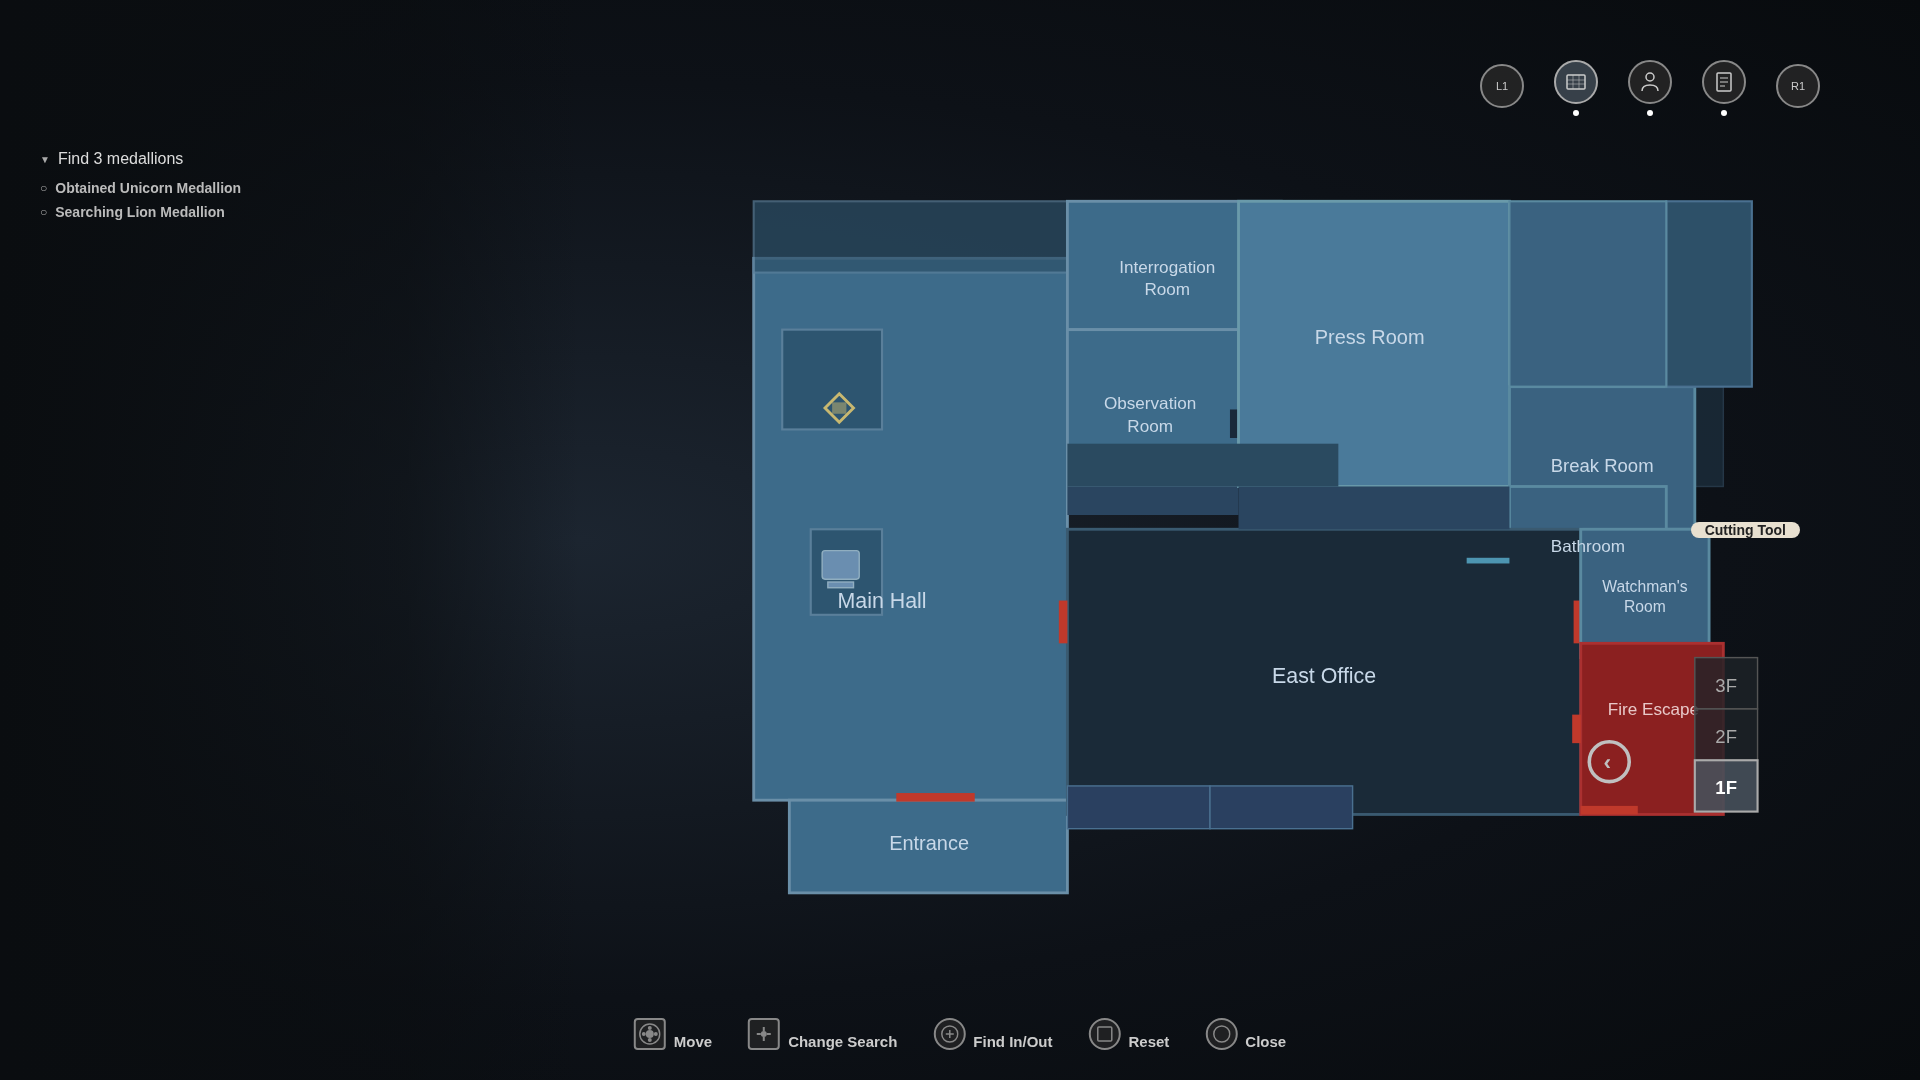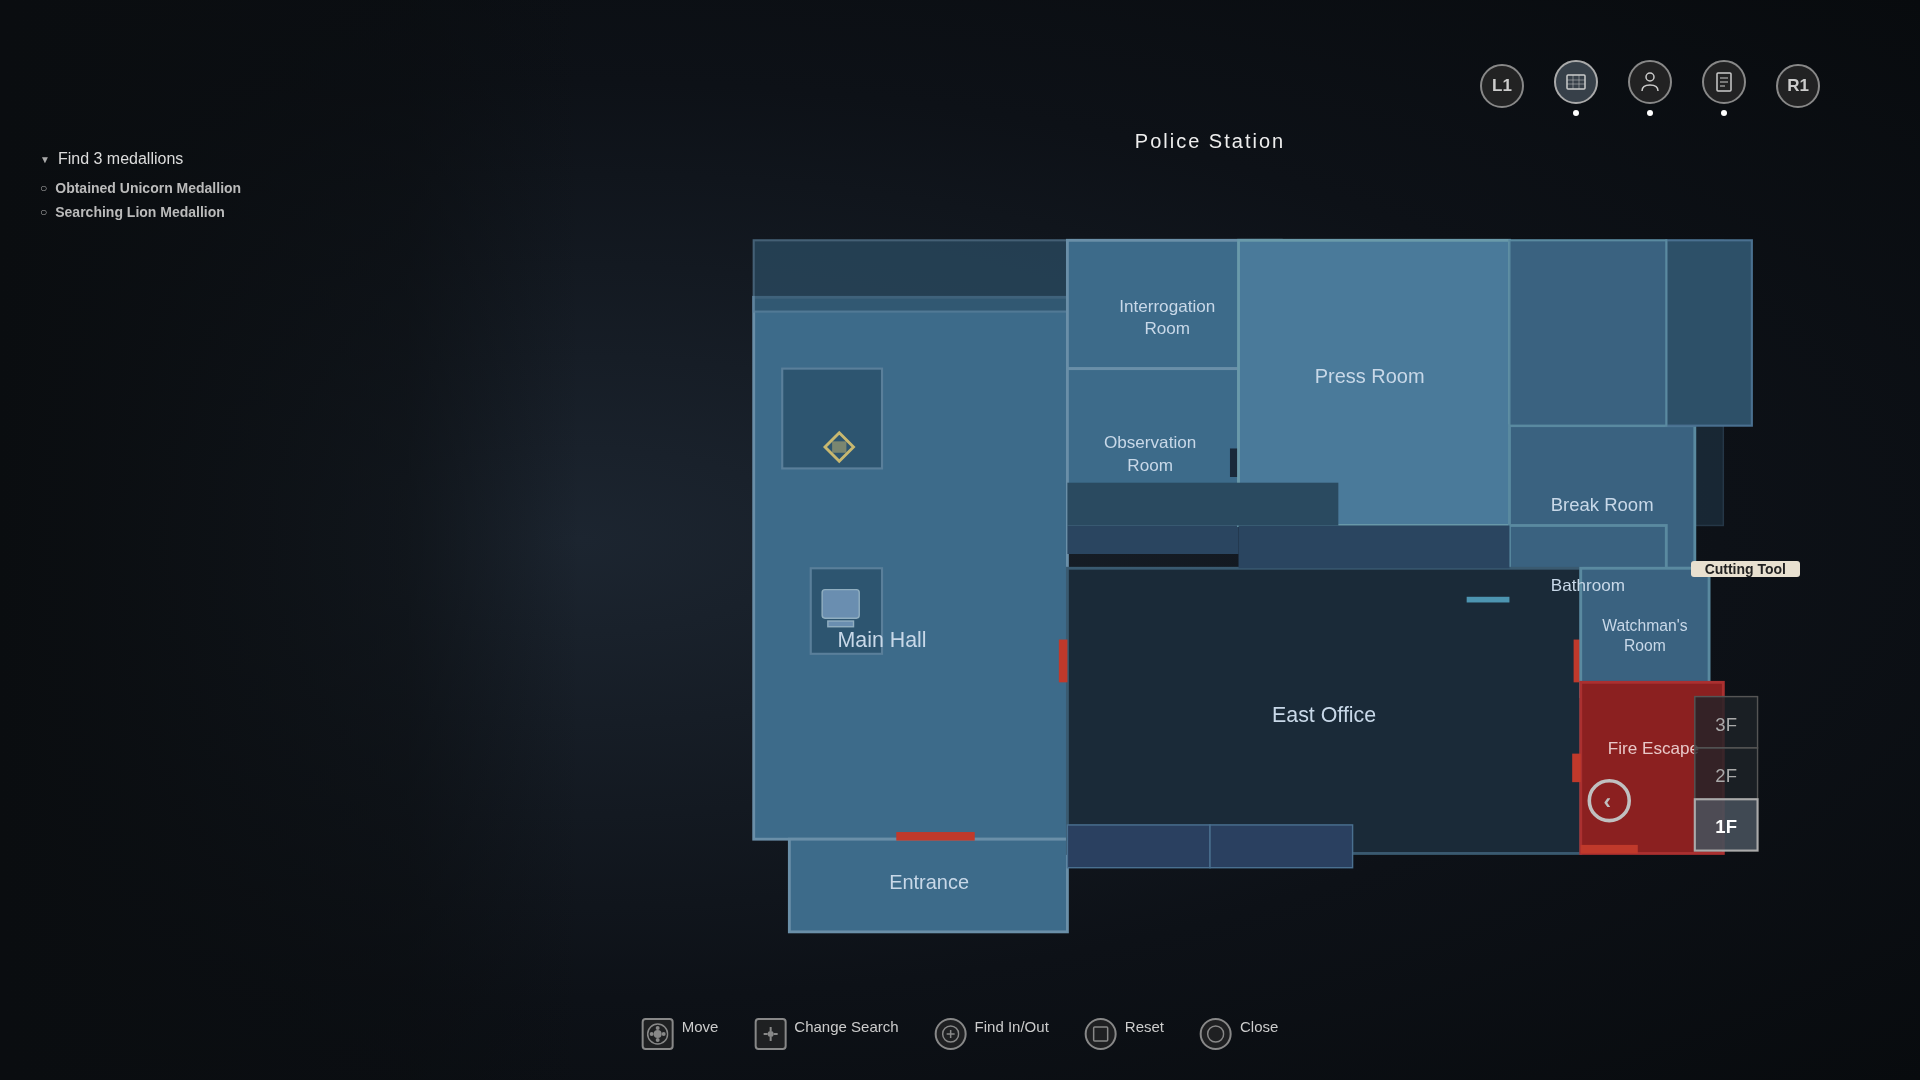--- a/index.html
+++ b/index.html
@@ -48,22 +48,22 @@
       color: #ccc;
       font-size: 12px;
     }
 
     .hud-btn .btn-circle {
       width: 44px; height: 44px;
       border-radius: 50%;
       border: 2px solid #888;
       background: rgba(40,40,40,0.8);
       display: flex; align-items: center; justify-content: center;
-      font-size: 17px;
-      font-weight: bold;
+      font-size: 11px;
+      font-weight: normal;
       color: #ccc;
       margin-bottom: 4px;
     }
 
     .hud-btn .btn-circle.active {
       background: rgba(60,70,80,0.9);
       border-color: #aaa;
     }
 
     .hud-btn .dot {
@@ -170,21 +170,21 @@
       transform: translateX(-50%);
       display: flex;
       align-items: center;
       gap: 36px;
       z-index: 10;
       color: #ccc;
       font-size: 15px;
     }
 
     .ctrl-item {
-      display: flex; align-items: flex-start; gap: 8px;
+      display: flex; align-items: flex-end; gap: 8px; font-weight: bold;
     }
 
     .ctrl-btn {
       width: 32px; height: 32px;
       border-radius: 50%;
       border: 2px solid #888;
       background: rgba(40,40,40,0.7);
       display: flex; align-items: center; justify-content: center;
       font-size: 13px;
       font-weight: bold;
@@ -197,21 +197,21 @@
     }
 
     
     .cutting-tool-tooltip {
       position: absolute;
       background: #e8e0d0;
       color: #222;
       padding: 0 14px;
       font-size: 14px;
       font-weight: bold;
-      border-radius: 3px;
+      border-radius: 8px;
       white-space: nowrap;
     }
   </style>
 </head>
 <body>
 
 <div class="bg-overlay"></div>
 <div class="char-bg"></div>
 
 <div class="hud-top">
@@ -257,21 +257,20 @@
   </div>
 </div>
 
 <div class="objectives-panel">
   <div class="obj-title">Find 3 medallions</div>
   <div class="obj-item">Obtained Unicorn Medallion</div>
   <div class="obj-item">Searching Lion Medallion</div>
 </div>
 
 <div class="map-container">
-  <div class="map-title">Police Station</div>
 
   <div class="map-svg-wrap">
     <svg width="100%" height="100%" viewBox="0 0 760 540" preserveAspectRatio="xMidYMid meet">
 
       <rect x="0" y="0" width="760" height="540" fill="transparent"></rect>
 
       <rect x="60" y="90" width="220" height="380" fill="#3d6b8a" stroke="#6a8fa8" stroke-width="2"></rect>
 
       <rect x="80" y="140" width="70" height="70" fill="#2d5570" stroke="#5a7f9a" stroke-width="1.5"></rect>
       <rect x="100" y="280" width="50" height="60" fill="#2d5570" stroke="#5a7f9a" stroke-width="1.5"></rect>

